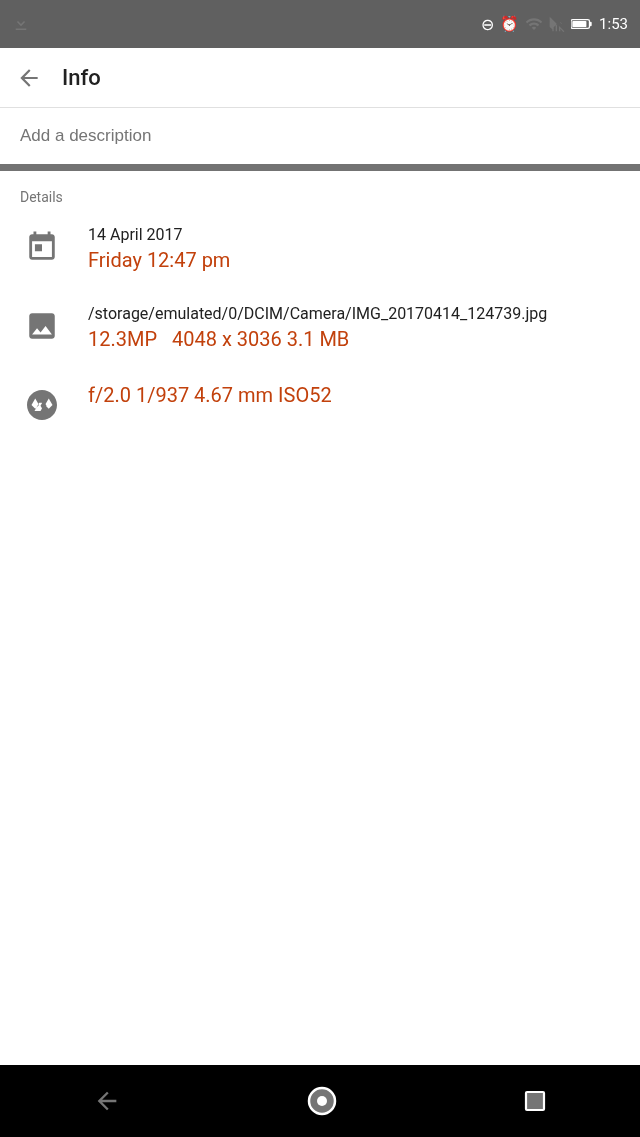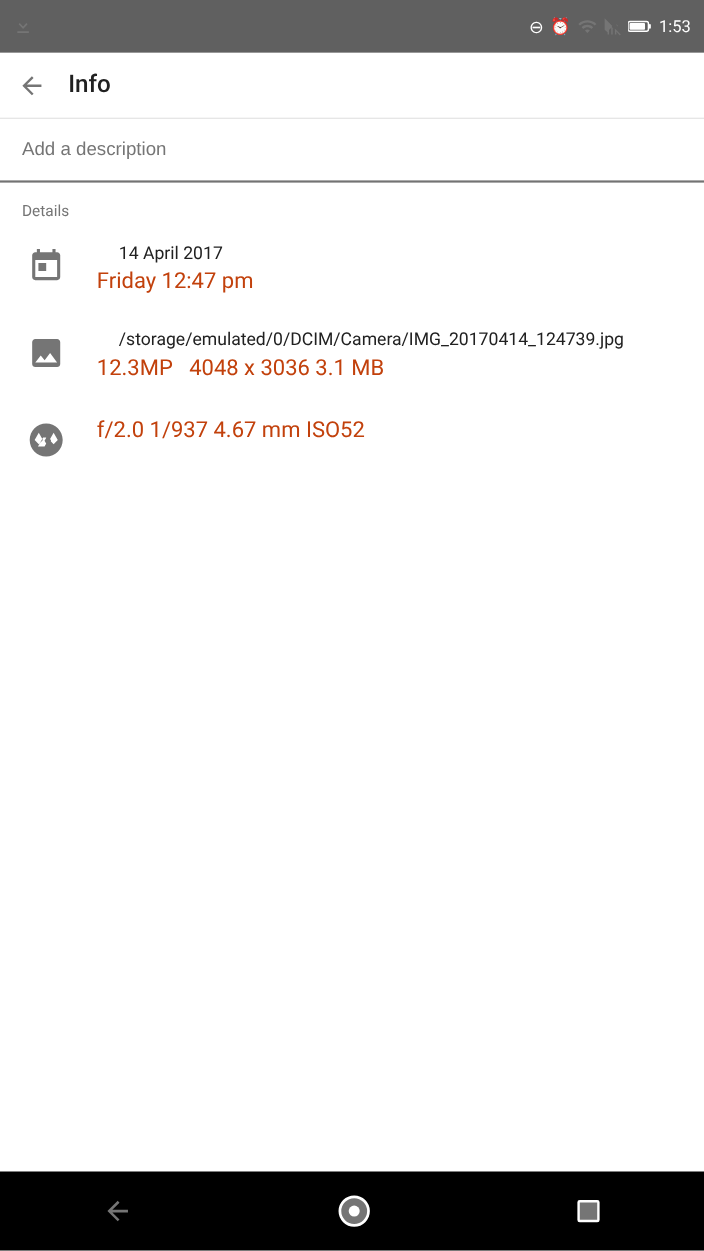--- a/index.html
+++ b/index.html
@@ -58,21 +58,21 @@
     }
     .toolbar-title {
       font-size: 22px;
       font-weight: 500;
       color: #212121;
     }
 
     
     .description-section {
       padding: 18px 20px;
-      border-bottom: 2px solid #737373;
+      border-bottom: 7px solid #737373;
     }
     .description-input {
       width: 100%;
       border: none;
       outline: none;
       font-size: 17px;
       color: #9e9e9e;
       background: transparent;
       cursor: text;
     }
@@ -105,21 +105,20 @@
     }
     .detail-content {
       display: flex;
       flex-direction: column;
       gap: 4px;
     }
     .detail-primary {
       font-size: 16px;
       color: #212121;
       font-weight: 400;
-      margin-left: 20px;
     }
     .detail-secondary {
       font-size: 20px;
       color: #c2410c;
     }
 
     
     svg {
       fill: #757575;
     }

